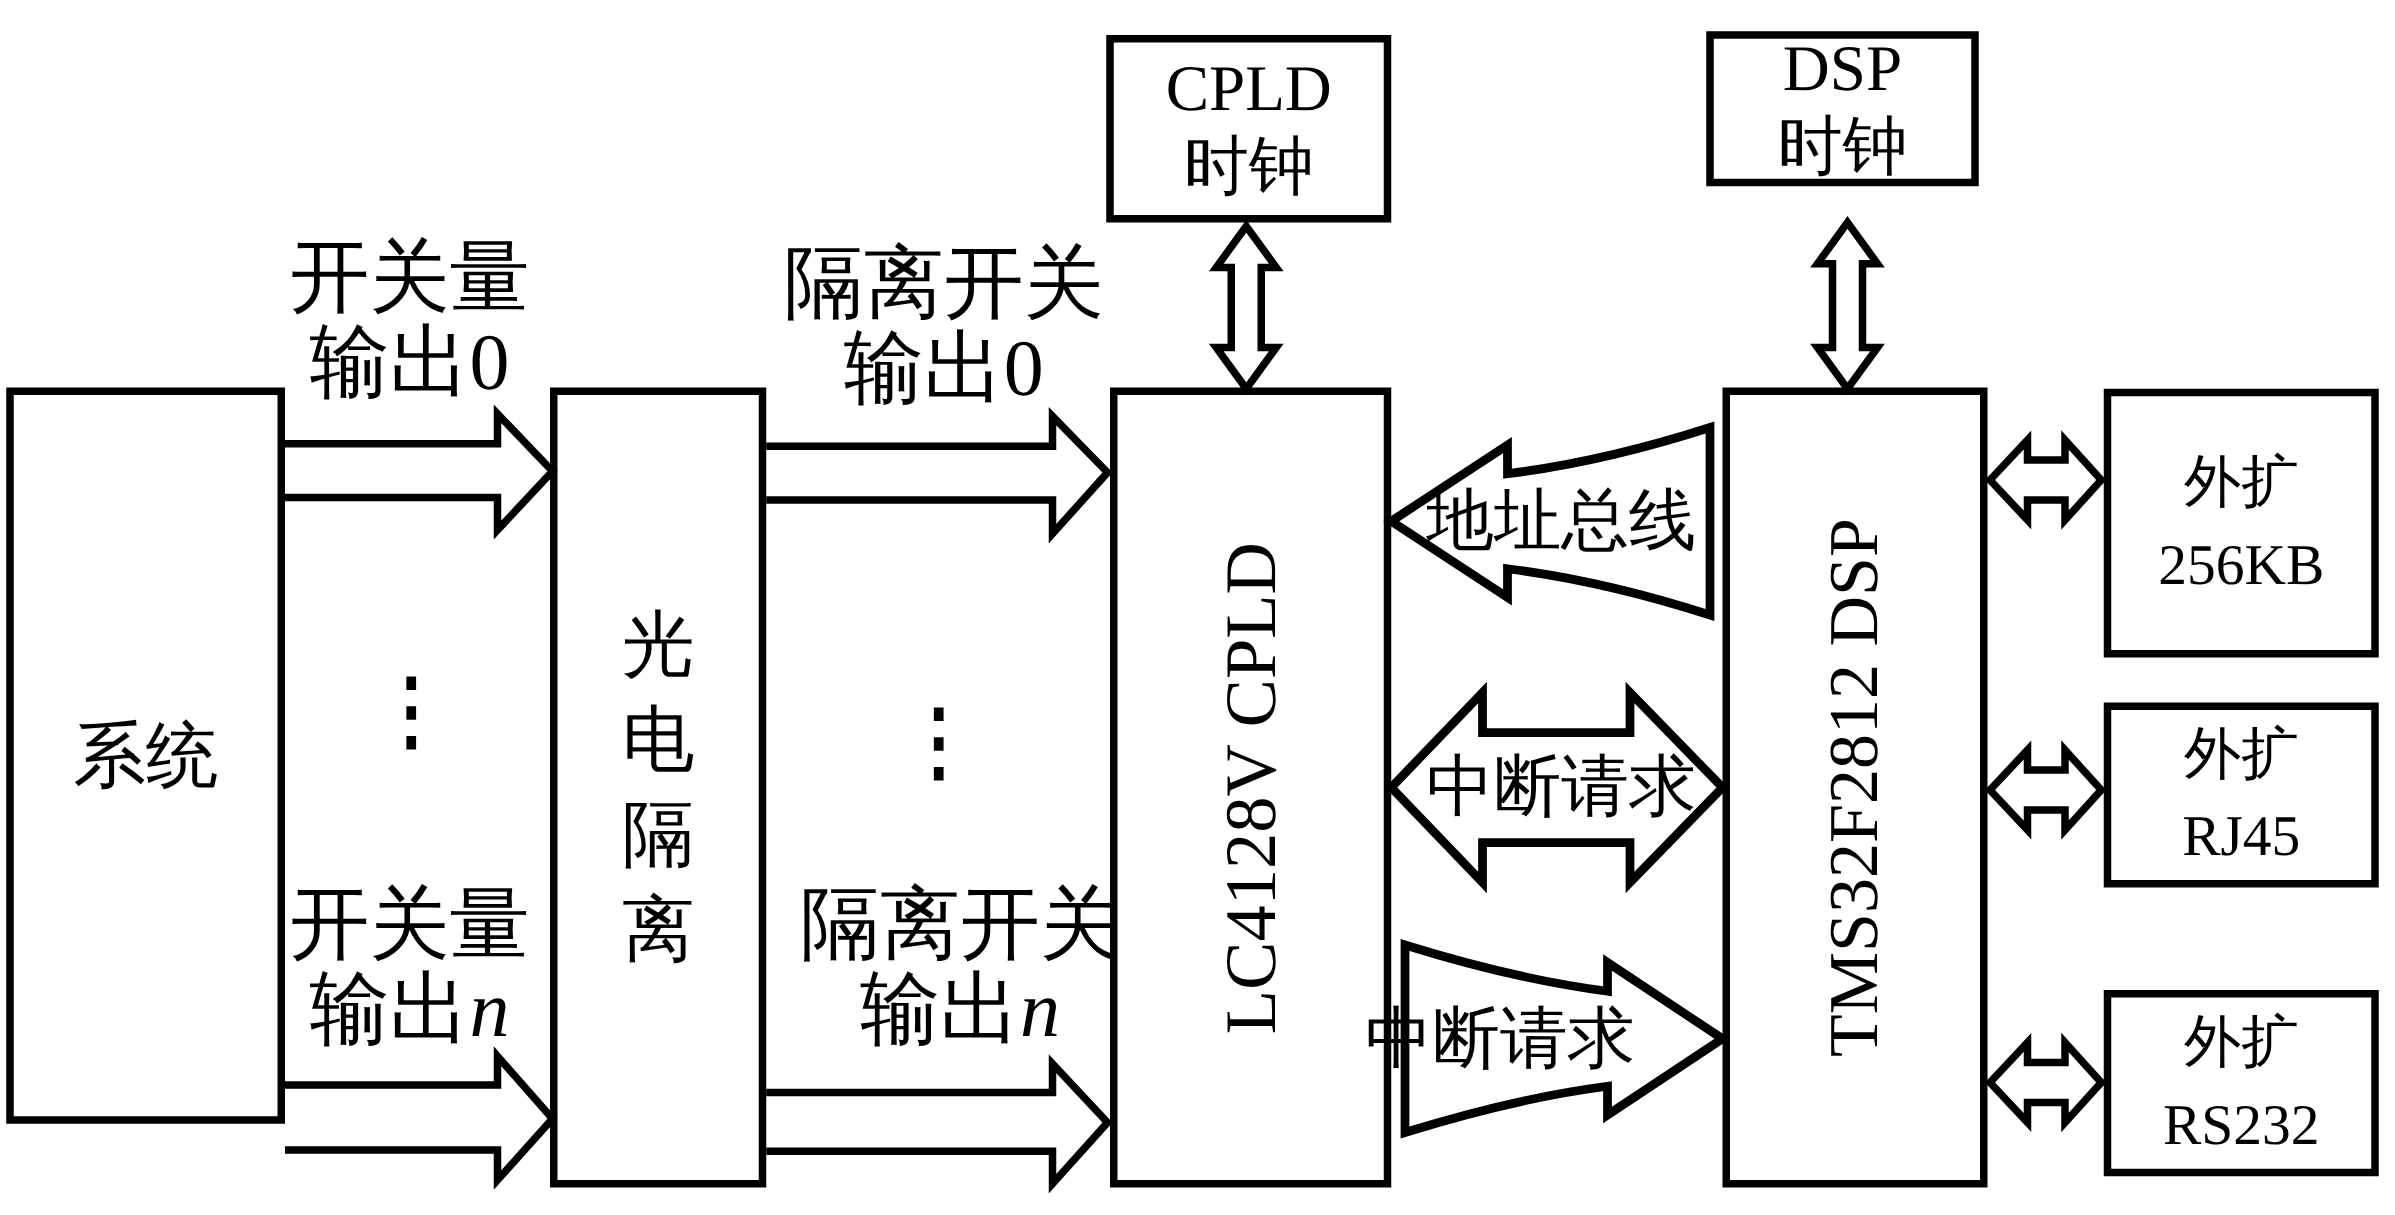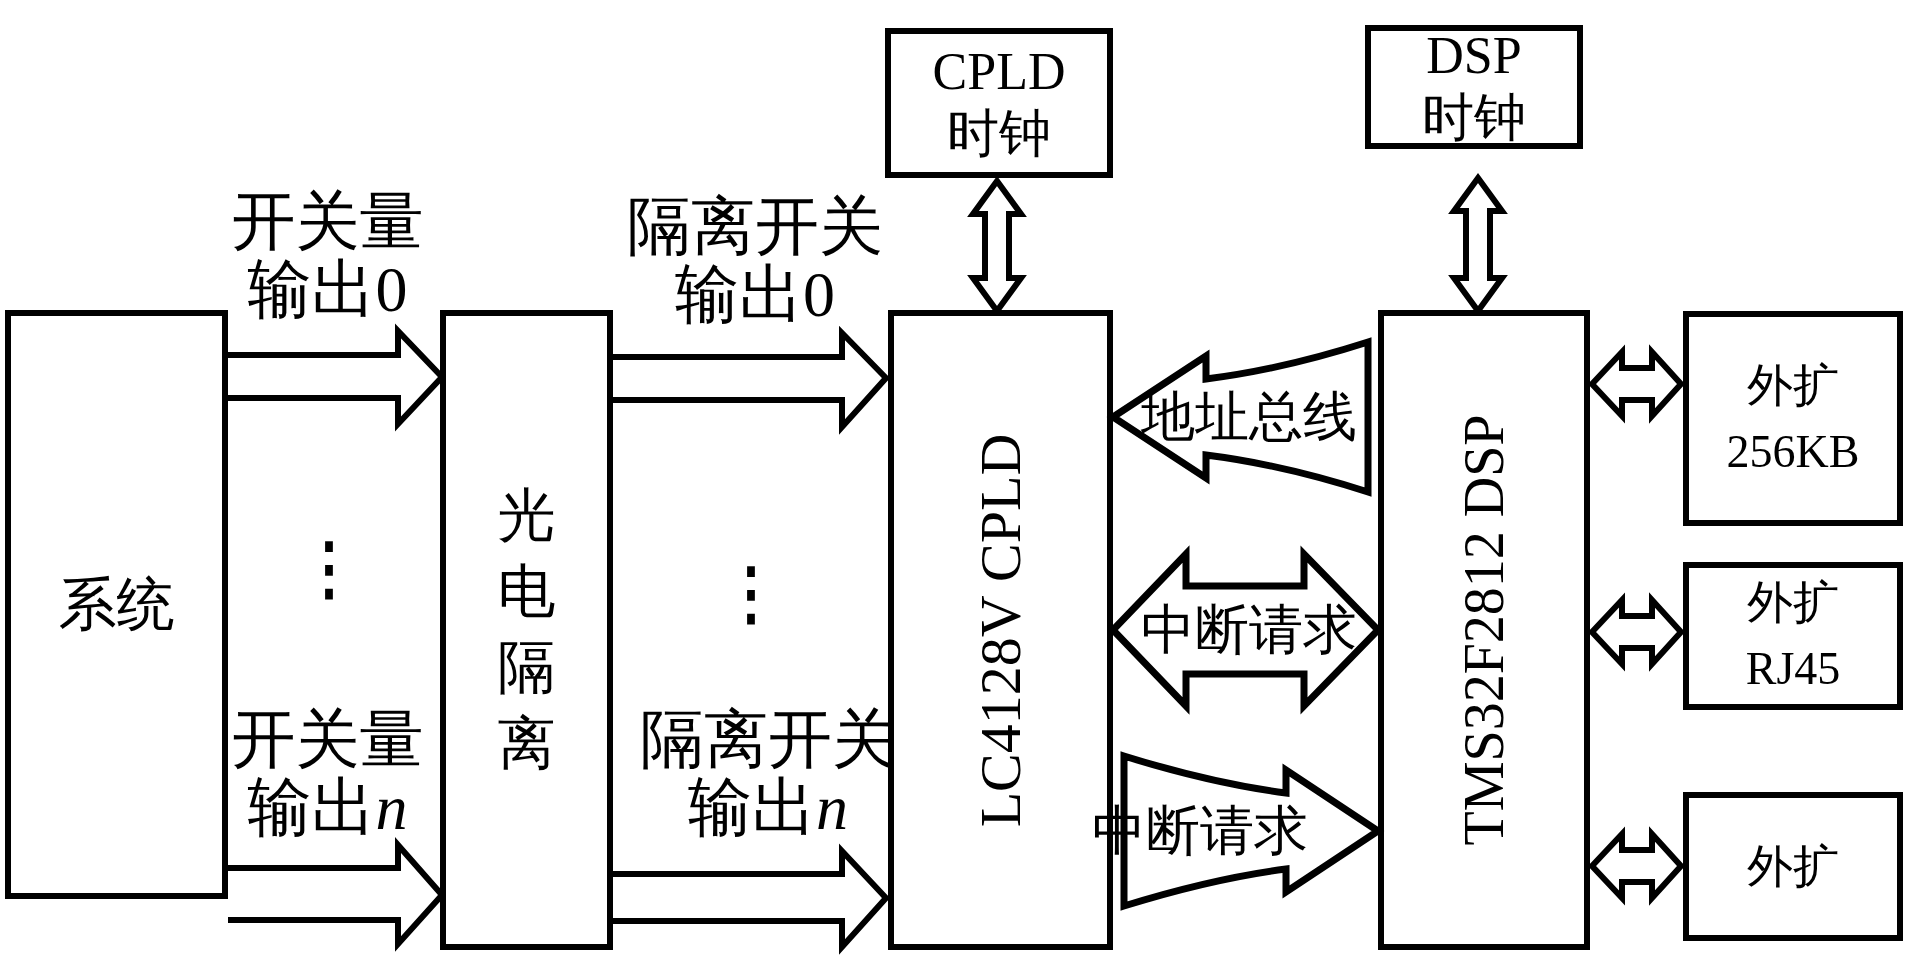--- a/index.html
+++ b/index.html
@@ -93,20 +93,21 @@
     <span class="bl">256KB</span>
   </div>
 
   <div class="box periph" style="left:1683px;top:562px;width:220px;height:148px;">
     <span class="bl">外扩</span>
     <span class="bl">RJ45</span>
   </div>
 
   <div class="box periph" style="left:1683px;top:792px;width:220px;height:149px;">
     <span class="bl">外扩</span>
+    <span class="bl">RS232</span>
   </div>
 
   <div class="lbl" style="left:215px;top:188px;width:225px;">
     <div>开关量</div>
     <div>输出0</div>
   </div>
 
   <div class="lbl" style="left:585px;top:193px;width:340px;">
     <div>隔离开关</div>
     <div>输出0</div>

